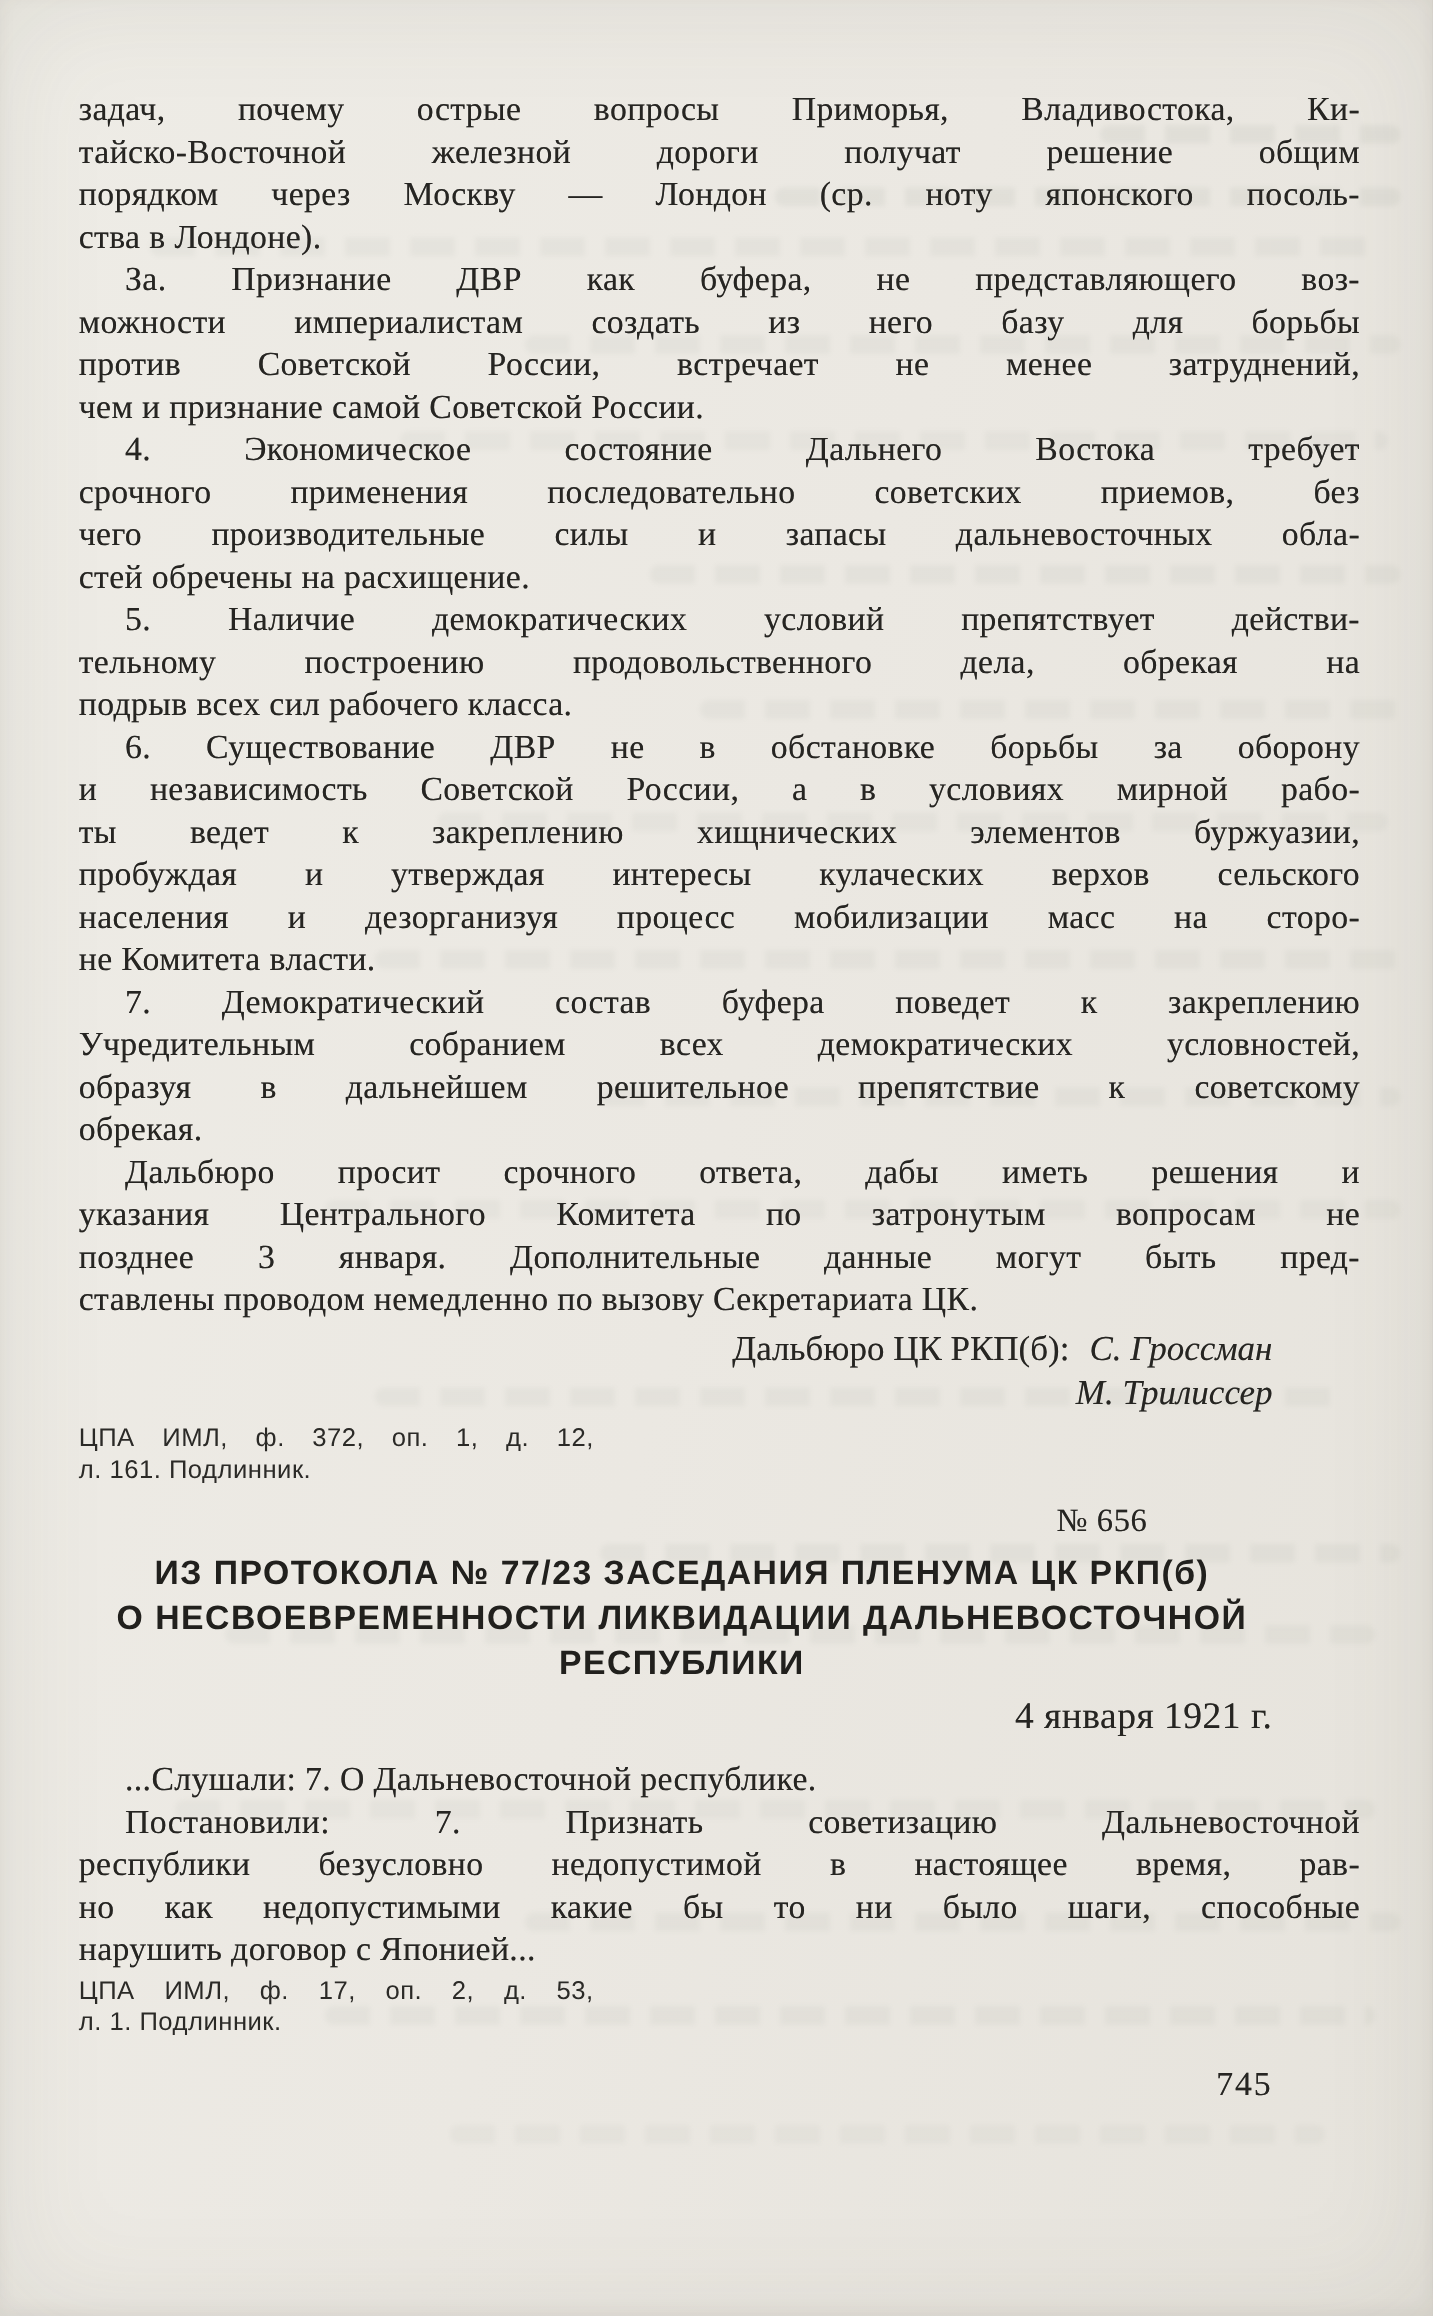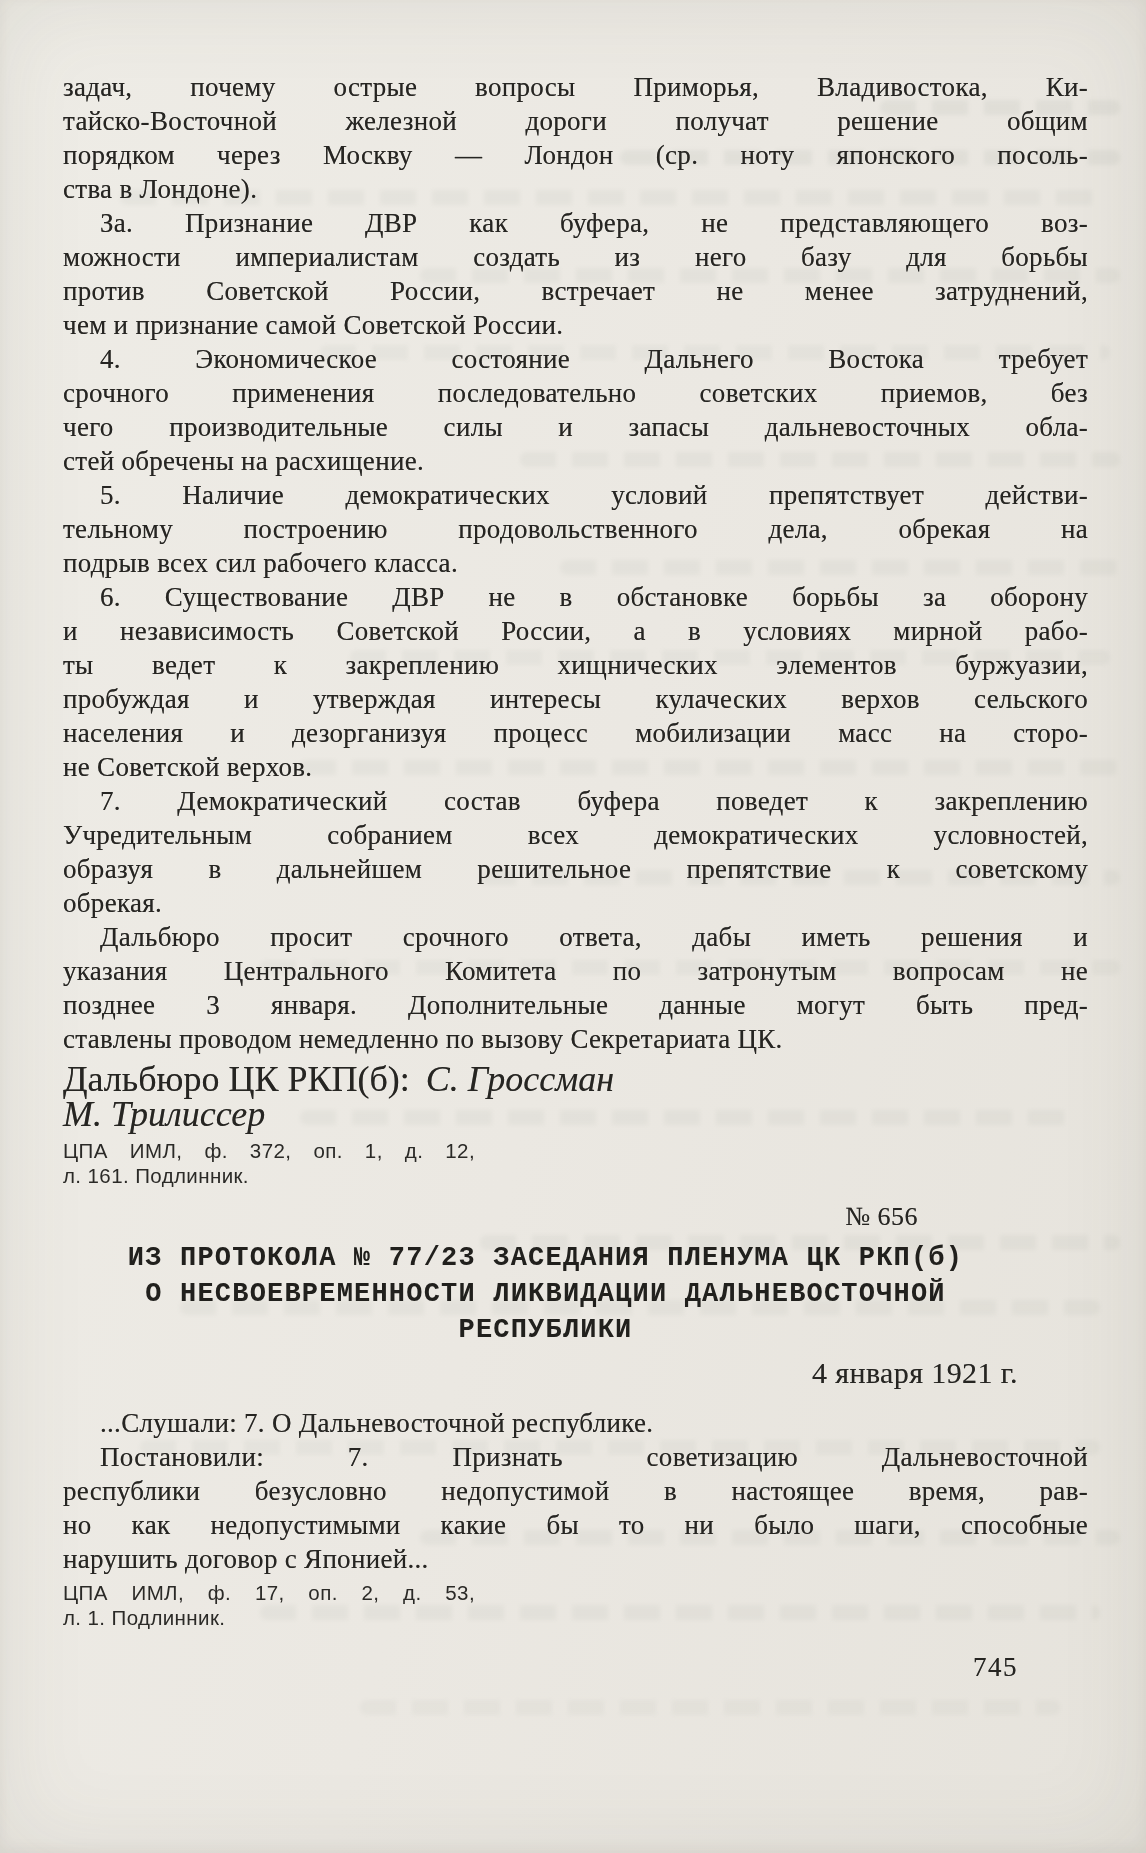--- a/index.html
+++ b/index.html
@@ -28,40 +28,40 @@
     position: absolute;
     left: 0; top: 0;
     width: 1146px;
     padding: 70px 58px 0 63px;
     box-sizing: border-box;
   }
   .para { font-size: 27px; line-height: 34px; letter-spacing: 0.3px; text-shadow: 0 0 0.5px rgba(38,37,34,0.55); }
   .tline { text-align: justify; text-align-last: justify; white-space: normal; }
   .tline.last { text-align-last: left; }
   .tline.first { text-indent: 37px; }
-  .sig-block { margin-top: 6px; padding-right: 70px; font-size: 36px; line-height: 35px; }
+  .sig-block { margin-top: 6px; text-align: right; padding-right: 70px; font-size: 28px; line-height: 35px; }
   .sig-label { font-style: normal; margin-right: 16px; text-shadow: 0 0 0.5px rgba(38,37,34,0.55); }
   .sig-name  { font-style: italic;  text-shadow: 0 0 0.4px rgba(38,37,34,0.45); }
   .source-note {
     margin-top: 6px;
     width: 412px;
     font-family: "Liberation Sans", "DejaVu Sans", sans-serif;
     font-size: 20.5px;
     line-height: 25px;
     letter-spacing: 0.4px;
     color: #2b2a27;
   }
   .source-note .nline1 { text-align: justify; text-align-last: justify; }
   .source-note .nline2 { text-align: left; }
   .doc-number { margin-top: 14px; text-align: right; padding-right: 170px; font-size: 26px; letter-spacing: 0.5px; text-shadow: 0 0 0.5px rgba(38,37,34,0.5); }
   .doc-title {
     margin-top: 8px;
     text-align: center;
     padding-right: 60px;
-    font-family: Liberation Mono, monospace;
+    font-family: Liberation Sans, sans-serif;
     font-weight: bold;
     font-size: 27px;
     line-height: 36px;
     letter-spacing: 1.2px;
     color: #21201d;
   }
   .doc-date { margin-top: 8px; text-align: right; padding-right: 70px; font-size: 30px; letter-spacing: 0.4px; text-shadow: 0 0 0.4px rgba(38,37,34,0.5); }
   .doc-body { margin-top: 16px; }
   .page-number {
     position: absolute;
@@ -122,21 +122,21 @@
             <div class="tline first">5. Наличие демократических условий препятствует действи-</div>
             <div class="tline">тельному построению продовольственного дела, обрекая на</div>
             <div class="tline last">подрыв всех сил рабочего класса.</div>
           </div>
           <div>
             <div class="tline first">6. Существование ДВР не в обстановке борьбы за оборону</div>
             <div class="tline">и независимость Советской России, а в условиях мирной рабо-</div>
             <div class="tline">ты ведет к закреплению хищнических элементов буржуазии,</div>
             <div class="tline">пробуждая и утверждая интересы кулаческих верхов сельского</div>
             <div class="tline">населения и дезорганизуя процесс мобилизации масс на сторо-</div>
-            <div class="tline last">не Советской верхов.</div>
+            <div class="tline last">не Комитета власти.</div>
           </div>
           <div>
             <div class="tline first">7. Демократический состав буфера поведет к закреплению</div>
             <div class="tline">Учредительным собранием всех демократических условностей,</div>
             <div class="tline">образуя в дальнейшем решительное препятствие к советскому</div>
             <div class="tline last">обрекая.</div>
           </div>
           <div>
             <div class="tline first">Дальбюро просит срочного ответа, дабы иметь решения и</div>
             <div class="tline">указания Центрального Комитета по затронутым вопросам не</div>

